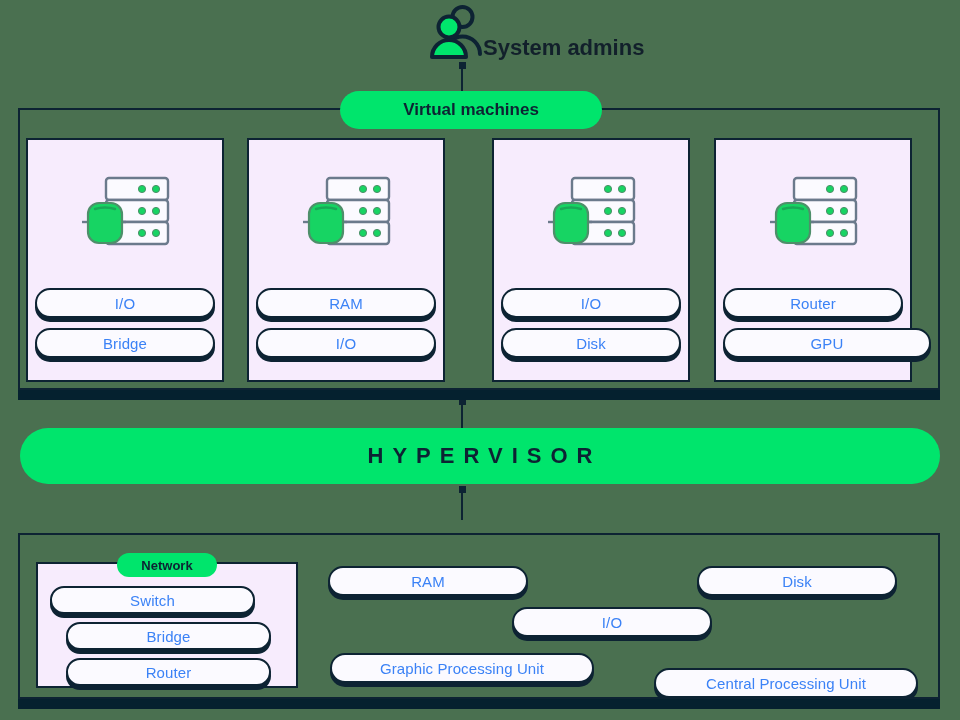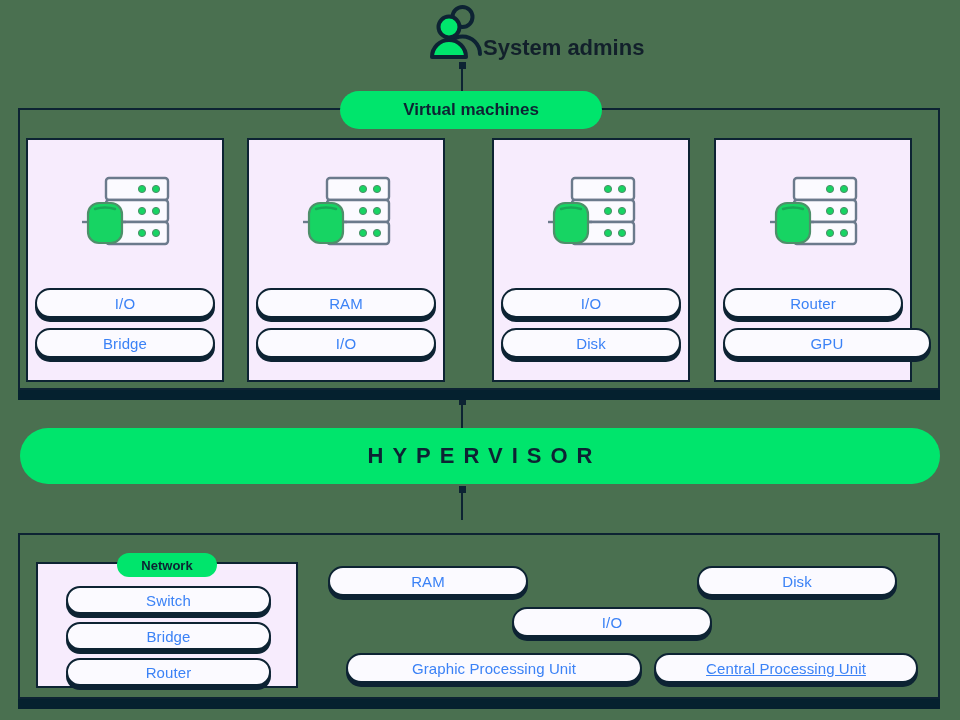--- a/index.html
+++ b/index.html
@@ -254,25 +254,25 @@
 
   <div class="hyperbar" style="left:20px; top:428px; width:920px; height:56px;">HYPERVISOR</div>
 
   <div class="connDot" style="left:459px; top:486px;"></div>
   <div class="conn" style="left:461px; top:489px; height:31px;"></div>
 
   <div class="section" style="left:18px; top:533px; width:922px; height:166px;"></div>
 
 
   <div class="netcard" style="left:36px; top:562px; width:262px; height:126px;">
-    <div class="pill" style="left:28px; top:22px; width:205px; height:28px;">Switch</div>
+    <div class="pill" style="left:12px; top:22px; width:205px; height:28px;">Switch</div>
     <div class="pill" style="left:28px; top:58px; width:205px; height:28px;">Bridge</div>
     <div class="pill" style="left:28px; top:94px; width:205px; height:28px;">Router</div>
   </div>
   <div class="glabel" style="left:117px; top:553px; width:100px; height:24px; font-size:13px;">Network</div>
 
   <div class="pill" style="left:328px; top:566px; width:200px; height:30px;">RAM</div>
   <div class="pill" style="left:697px; top:566px; width:200px; height:30px;">Disk</div>
   <div class="pill" style="left:512px; top:607px; width:200px; height:30px;">I/O</div>
-  <div class="pill" style="left:330px; top:653px; width:296px; height:30px;margin-left:16px;">Graphic Processing Unit</div>
-  <div class="pill" style="left:654px; top:653px; width:264px; height:30px;text-decoration:underline;">Central Processing Unit</div>
+  <div class="pill" style="left:330px; top:653px; width:264px; height:30px;">Graphic Processing Unit</div>
+  <div class="pill" style="left:654px; top:668px; width:264px; height:30px;">Central Processing Unit</div>
 
 </div>
 
 </body></html>

